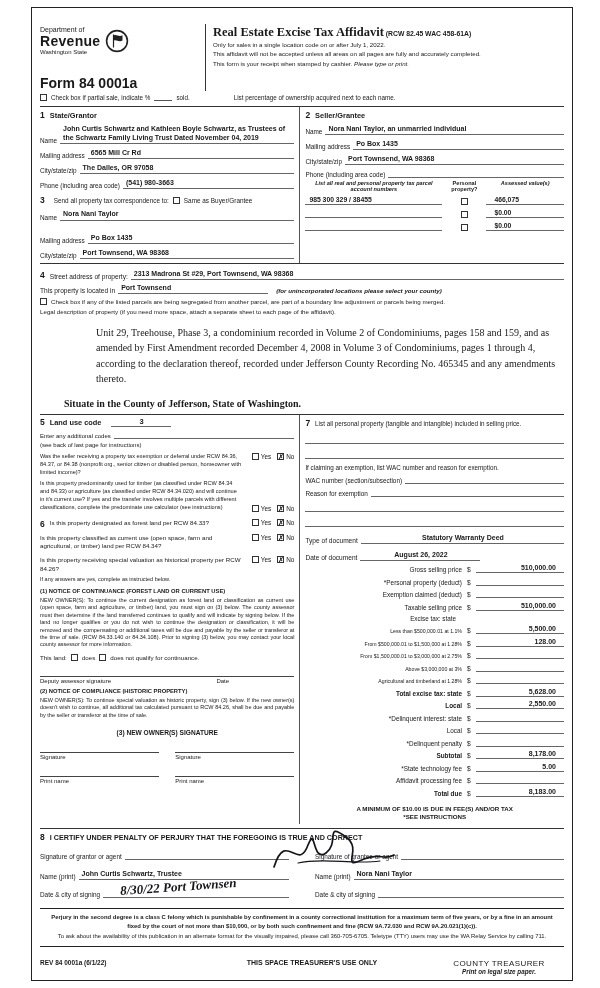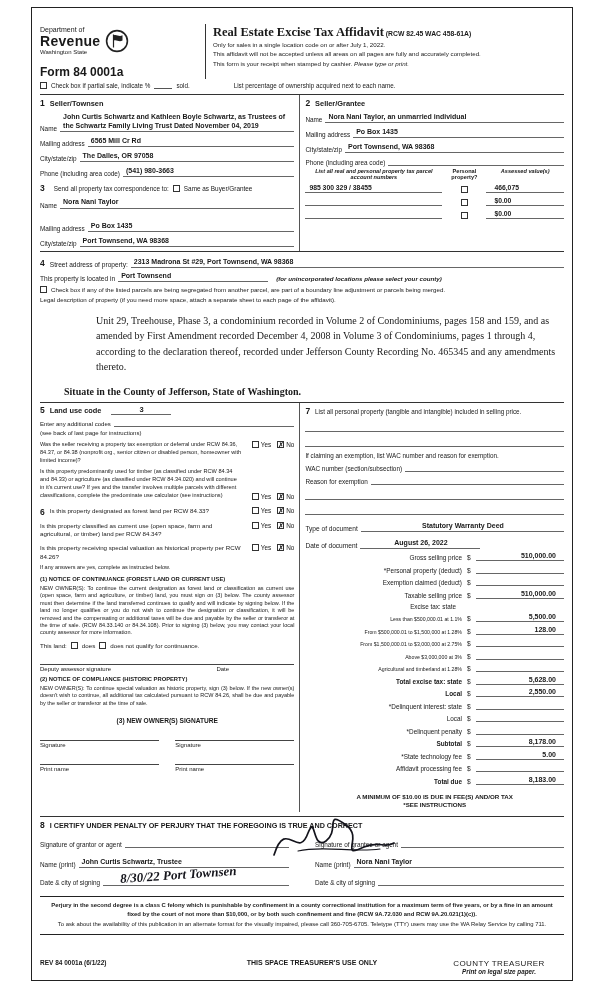--- a/index.html
+++ b/index.html
@@ -8,21 +8,21 @@
   .page{position:relative;display:flex;flex-direction:column;width:542px;height:974px;margin:7px 0 0 31px;background:#fff;border:1.6px solid #222;padding:16px 8px 5px;}
 
   
   .hdr{display:flex;align-items:stretch;}
   .hdr-left{width:158px;padding-top:2px;}
   .logo-row{display:flex;align-items:center;gap:5px;}
   .dept1{font-size:7px;}
   .dept2{font-size:14px;font-weight:bold;letter-spacing:0.3px;}
   .dept3{font-size:6px;}
   .logo{flex:0 0 auto;}
-  .form-no{font-size:12px;font-weight:bold;margin-top:10px;}
+  .form-no{font-size:14px;font-weight:bold;margin-top:20px;}
   .hdr-div{width:1px;background:#333;margin:0 7px;}
   .hdr-right{flex:1;padding-top:1px;}
   .title-row{display:flex;align-items:baseline;gap:2px;}
   .title{font-family:"Liberation Serif",serif;font-size:12.5px;font-weight:bold;}
   .title-ref{font-size:6.8px;font-weight:bold;}
   .note{font-size:6.2px;line-height:1.5;}
   .note .it{font-style:italic;}
 
   .partial-row{display:flex;align-items:center;gap:4px;font-size:6.3px;margin-top:2px;padding-bottom:3px;}
   .pct-blank{display:inline-block;width:18px;border-bottom:1px solid #555;height:8px;}
@@ -170,21 +170,21 @@
     <span>Check box if partial sale, indicate %</span>
     <span class="pct-blank"></span>
     <span>sold.</span>
     <span class="own-note">List percentage of ownership acquired next to each name.</span>
   </div>
 
   <div class="two-col">
     <div class="col-l">
       <div class="sec-head-row">
         <span class="secnum">1</span>
-        <span class="sechead">Seller/Townsen</span>
+        <span class="sechead">State/Grantor</span>
       </div>
       <div class="field">
         <span class="flbl">Name</span>
         <span class="fval">John Curtis Schwartz and Kathleen Boyle Schwartz, as Trustees of the Schwartz Family Living Trust Dated November 04, 2019</span>
       </div>
       <div class="field">
         <span class="flbl">Mailing address</span>
         <span class="fval">6565 Mill Cr Rd</span>
       </div>
       <div class="field">

